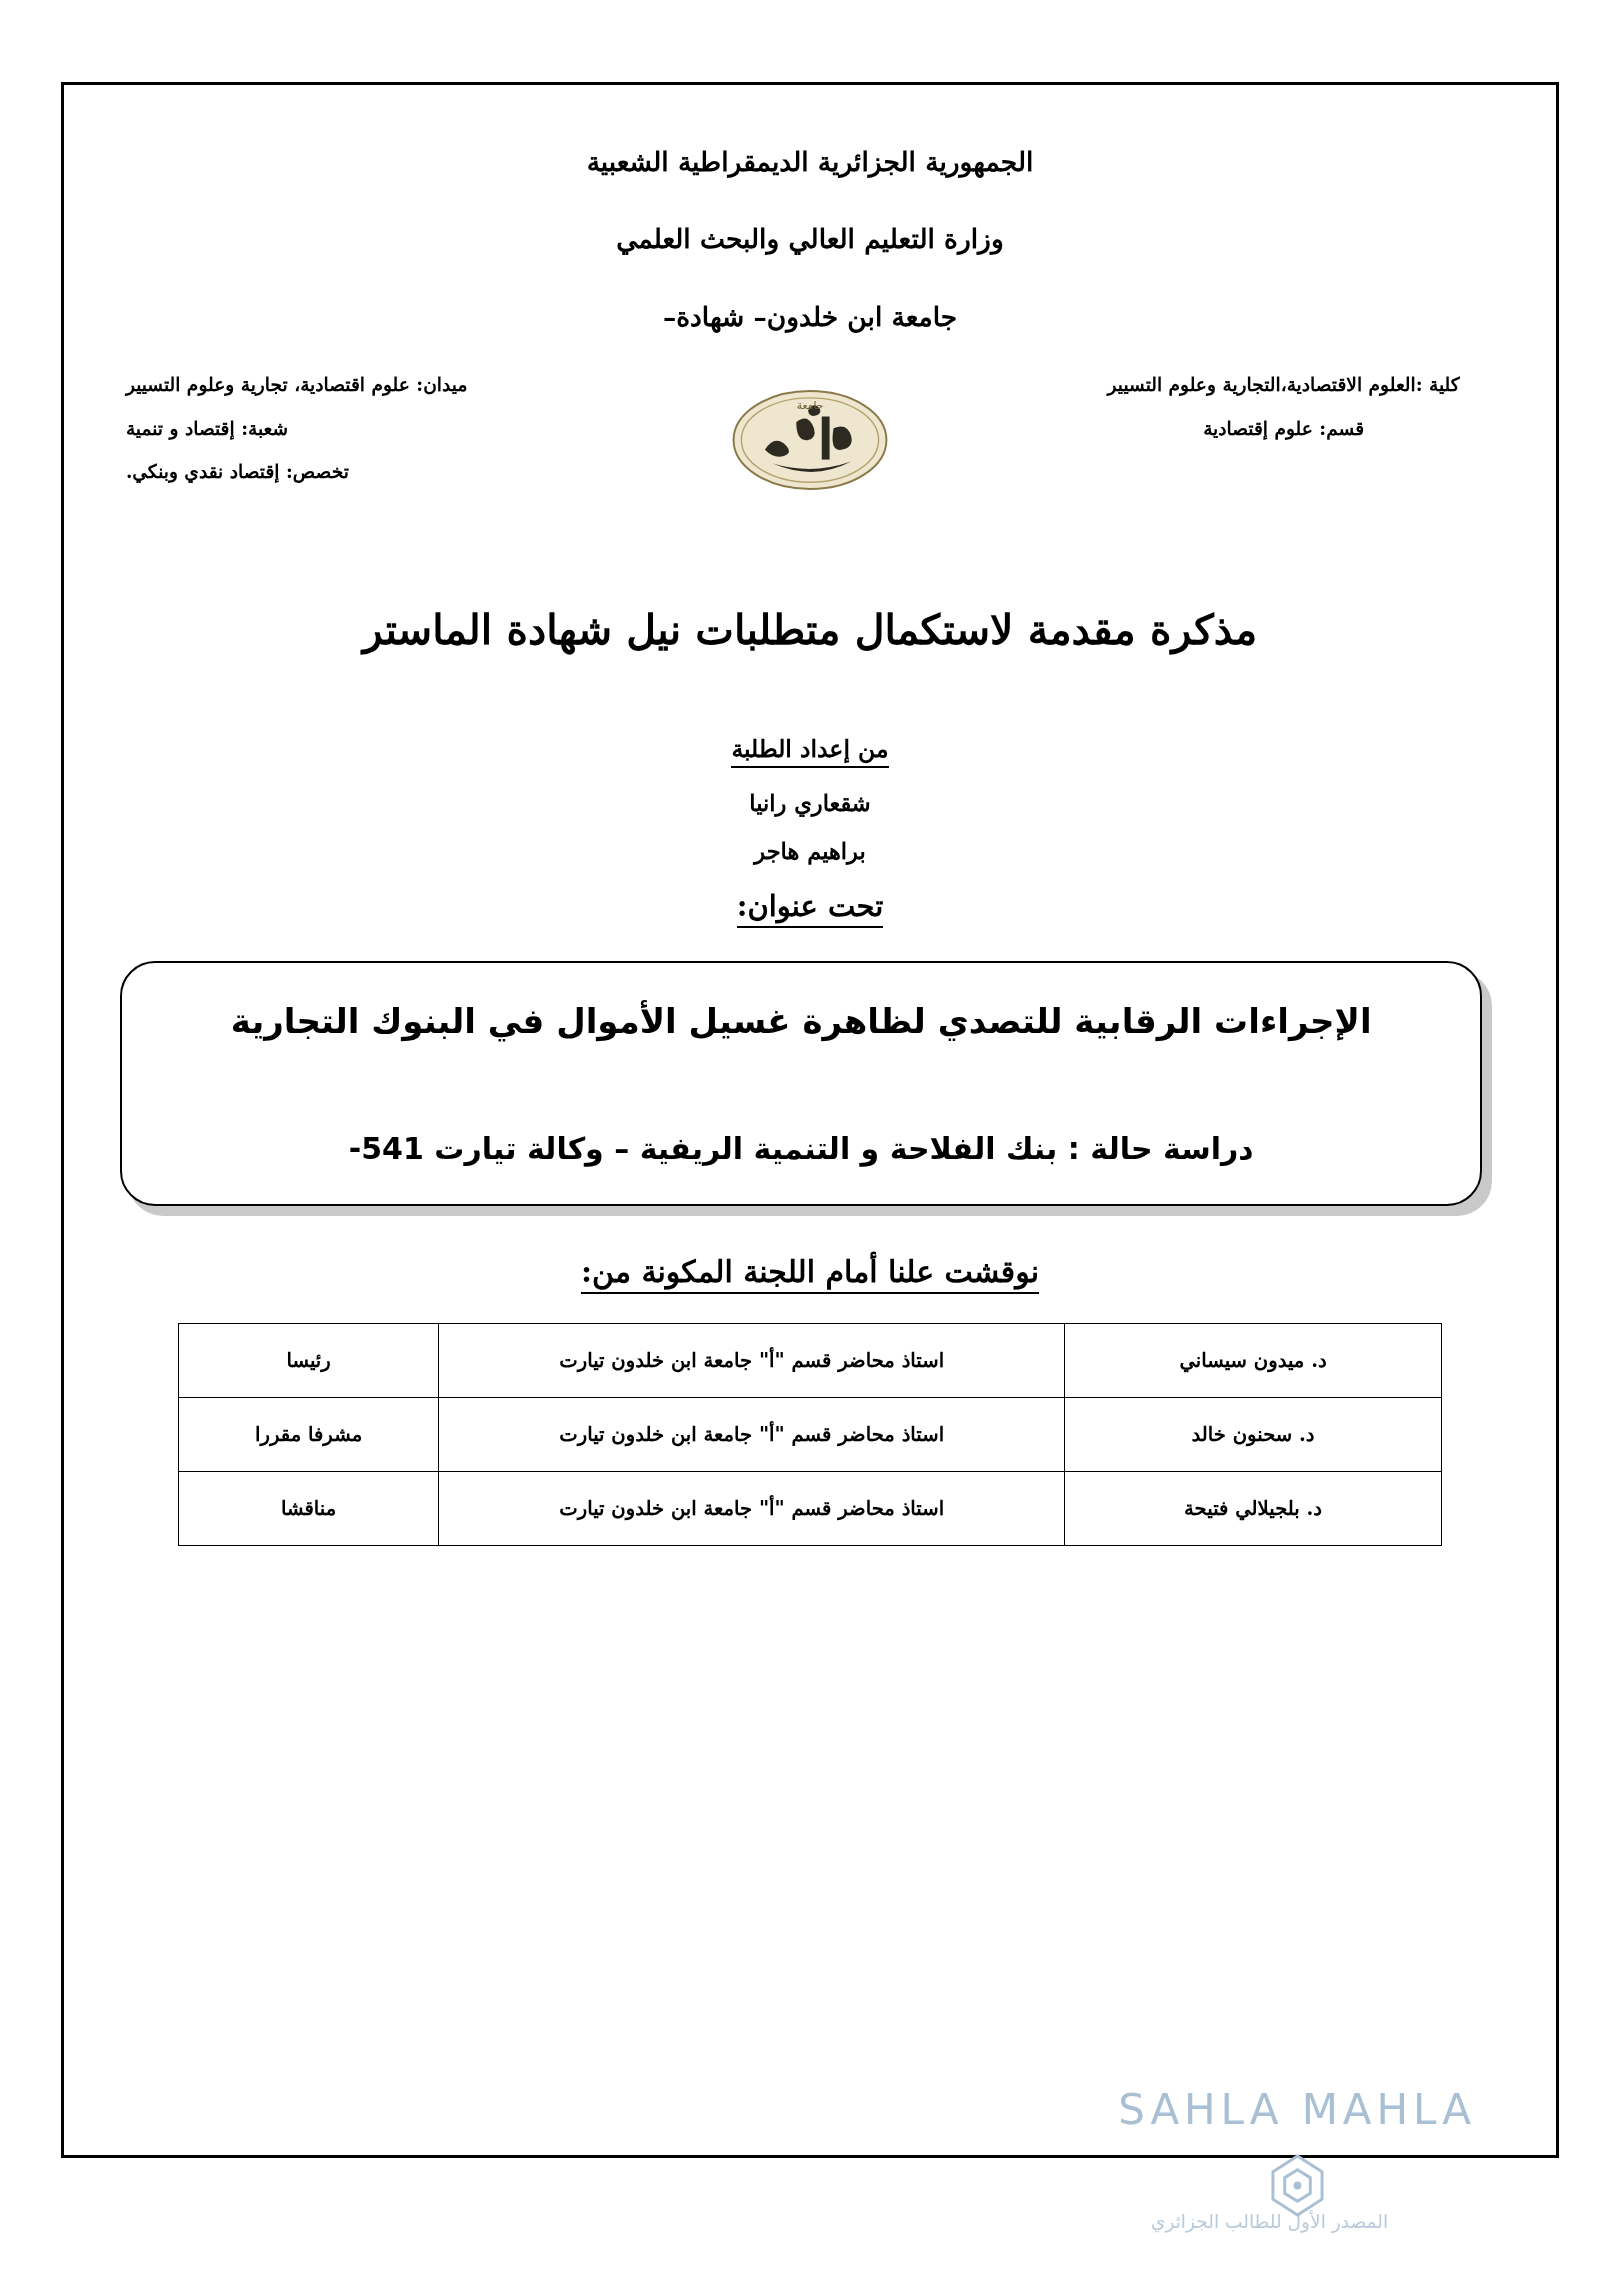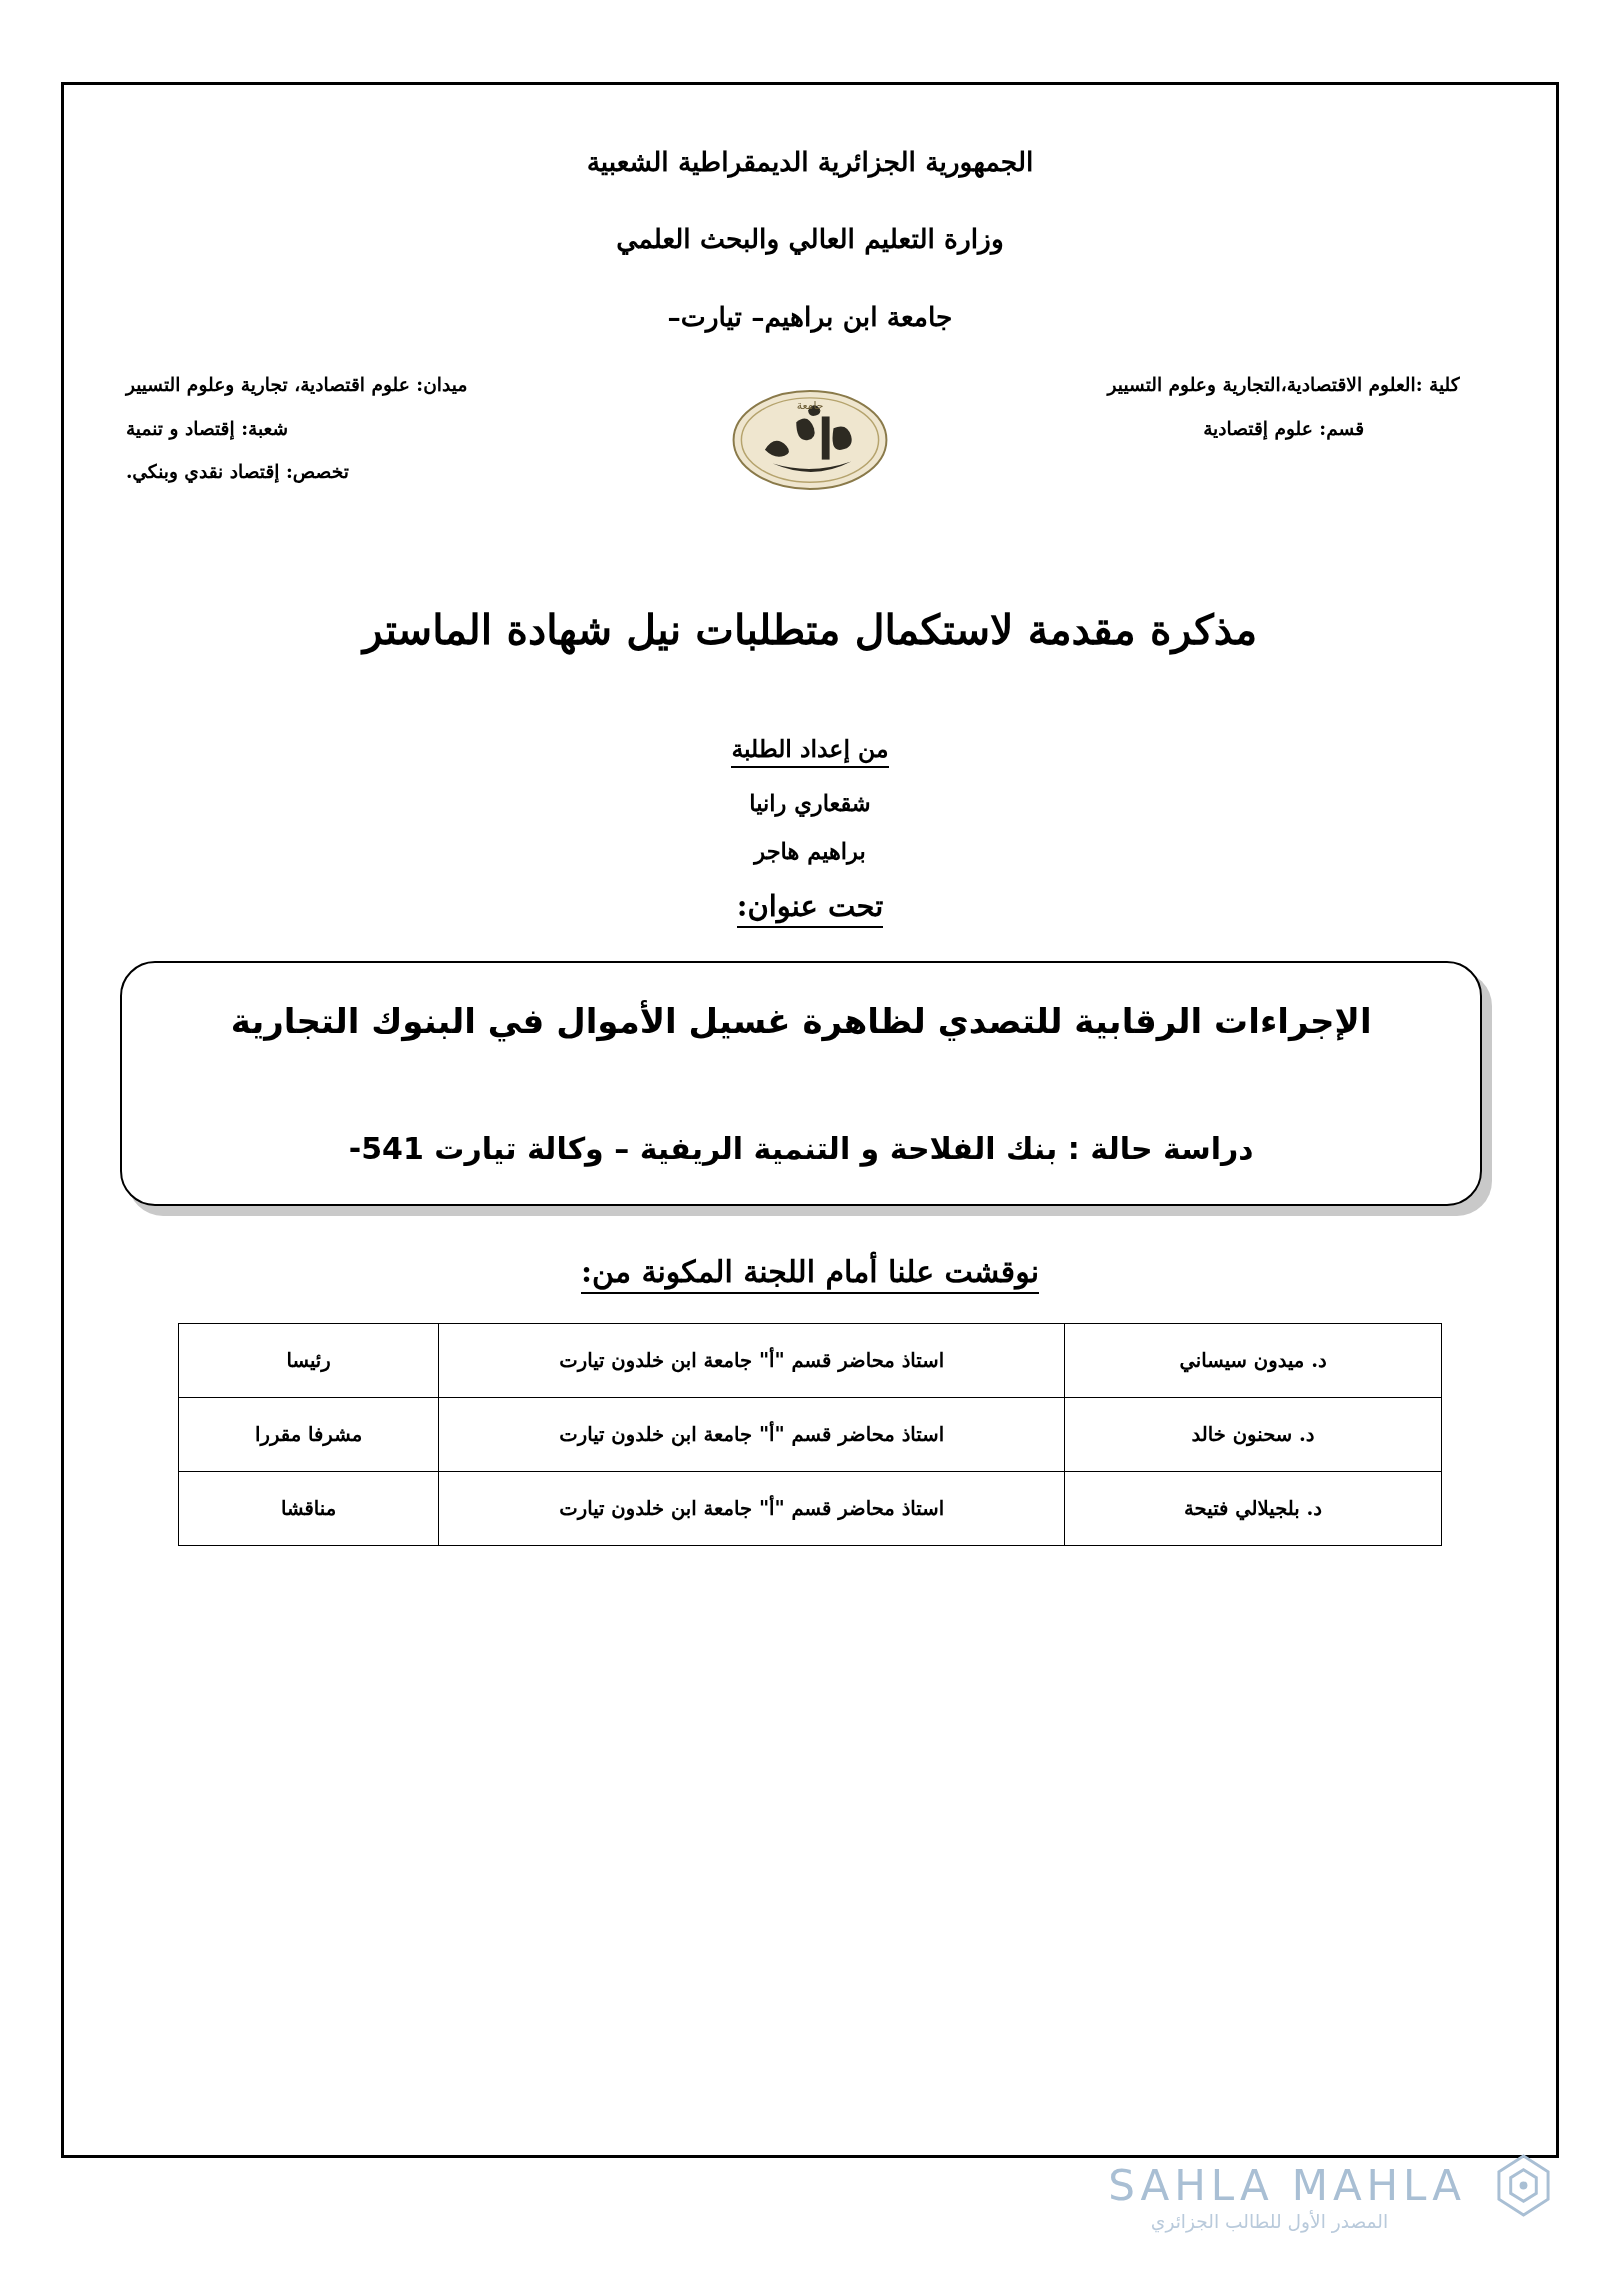--- a/index.html
+++ b/index.html
@@ -212,24 +212,24 @@
     right: 69px;
     bottom: 61px;
     width: 510px;
     direction: ltr;
     text-align: right;
     color: #9fb7cf;
     user-select: none;
   }
   .wm-row {
     display: flex;
-    flex-direction: row;
+    flex-direction: column;
     align-items: center;
     justify-content: flex-end;
-    gap: 29px;
+    gap: 20px;
   }
   .wm-text {
     font-family: "DejaVu Sans", "Liberation Sans", sans-serif;
     font-size: 42px;
     letter-spacing: 4.9px;
     font-weight: 400;
     color: #a9bfd4;
   }
   .wm-mark {
     width: 57px;
@@ -250,21 +250,21 @@
 <body>
 
 <div class="page">
 
   <div class="frame"></div>
 
   <div class="content">
 
     <div class="hdr-line l1">الجمهورية الجزائرية الديمقراطية الشعبية</div>
     <div class="hdr-line l2">وزارة التعليم العالي والبحث العلمي</div>
-    <div class="hdr-line l3">جامعة ابن براهيم– تيارت–</div>
+    <div class="hdr-line l3">جامعة ابن خلدون– شهادة–</div>
 
     <div class="inst-row">
 
       <div class="inst-col right">
         <div>كلية :العلوم الاقتصادية،التجارية وعلوم التسيير</div>
         <div>قسم: علوم إقتصادية</div>
       </div>
 
       <div class="logo-wrap">
         <div class="logo">

